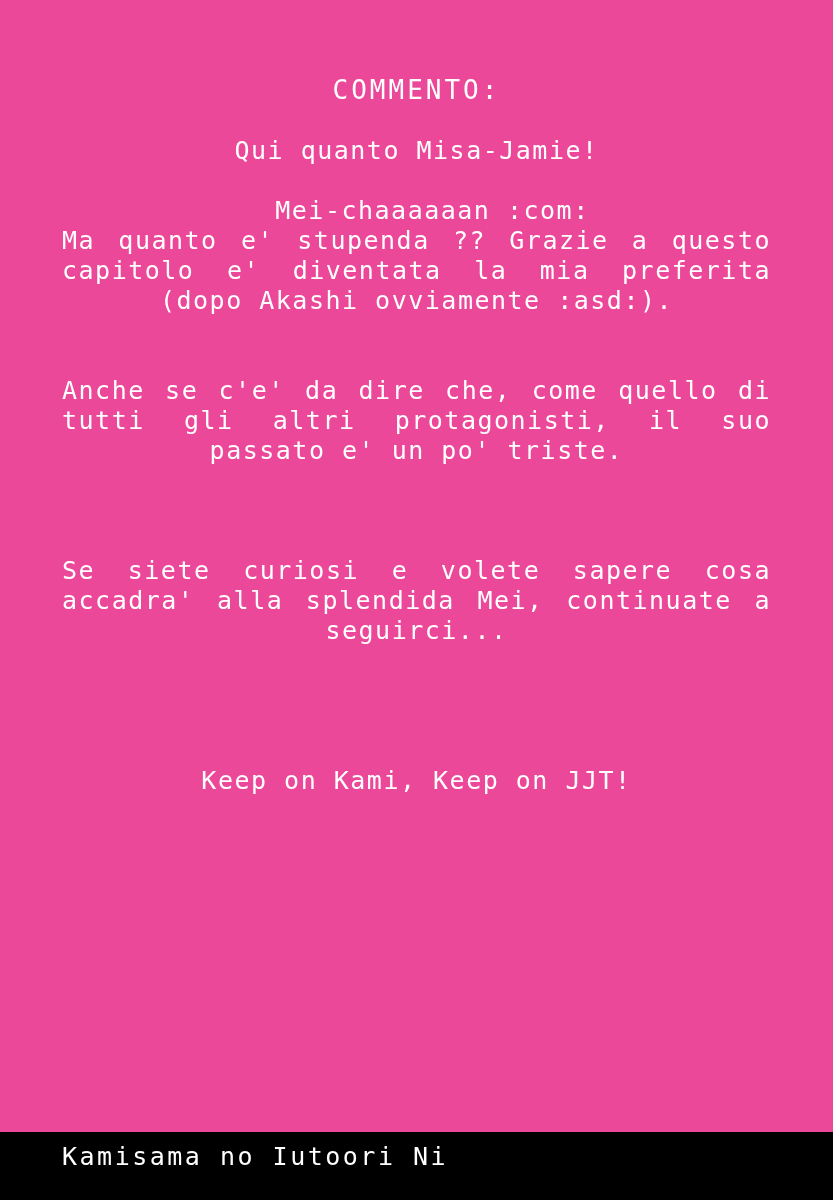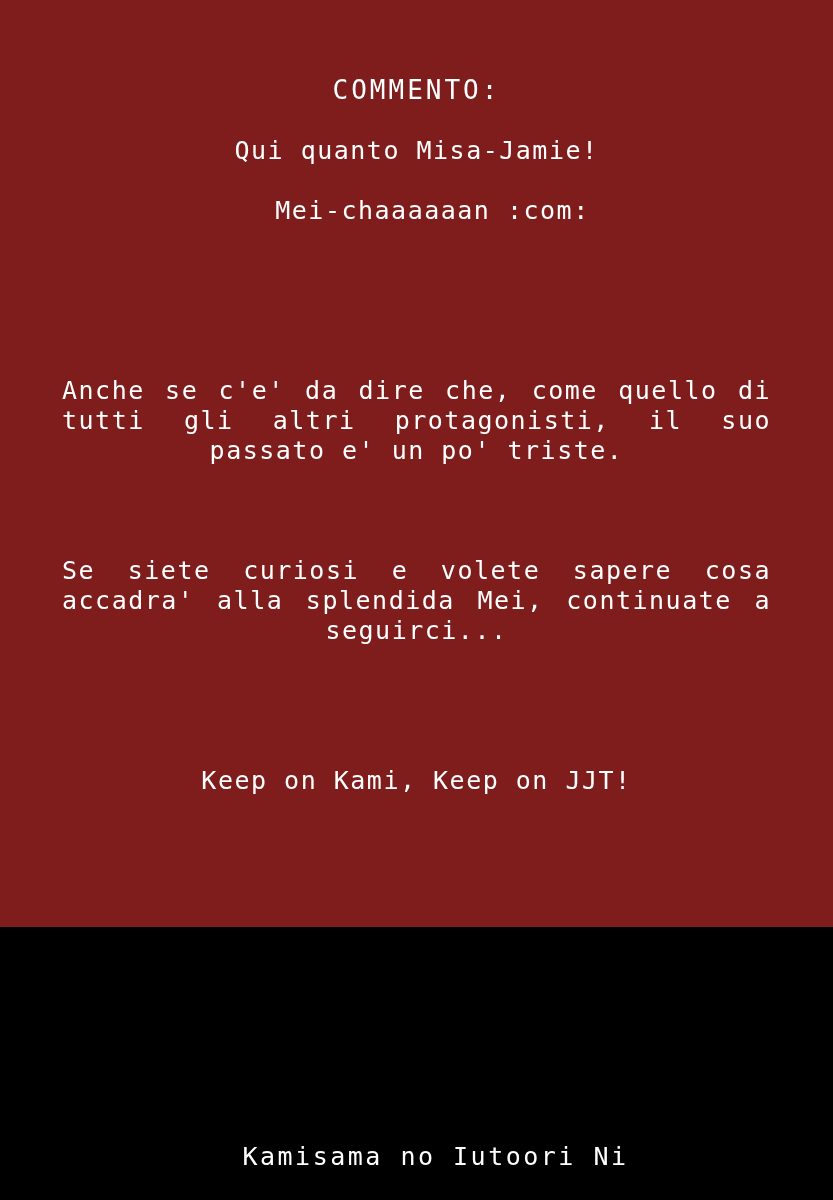--- a/index.html
+++ b/index.html
@@ -10,22 +10,22 @@
   body {
     width: 833px;
     height: 1200px;
     overflow: hidden;
     font-family: "DejaVu Sans Mono", monospace;
     color: #ffffff;
   }
   .page {
     position: relative;
     width: 833px;
-    height: 927px;
-    background: #7f1d1d;
+    height: 1132px;
+    background: #ec4899;
   }
   .block {
     position: absolute;
     left: 0;
     width: 833px;
     box-sizing: border-box;
     padding: 0 62px;
   }
   .line {
     font-size: 25px;
@@ -48,21 +48,21 @@
   }
   #comment-title { top: 74px; }
   #greeting { top: 136px; }
   #mei-chan { top: 196px; margin-left: 16px; }
   #para-1 { top: 226px; }
   #para-2 { top: 376px; }
   #para-3 { top: 556px; }
   #keepon { top: 766px; }
   #footer {
     top: 1142px;
-    text-align: center;
+    text-align: left;
     padding-right: 24px;
   }
   #footer .line {
     font-size: 25px;
     letter-spacing: 2.5px;
   }
 </style>
 </head>
 <body>
 
@@ -73,20 +73,23 @@
   </div>
 
   <div class="block" id="greeting">
     <div class="line center">Qui quanto Misa-Jamie!</div>
   </div>
 
   <div class="block" id="mei-chan">
     <div class="line center">Mei-chaaaaaan :com:</div>
   </div>
 
+  <div class="block" id="para-1">
+    <div class="line justify">Ma quanto e' stupenda ?? Grazie a questo capitolo e' diventata la mia preferita (dopo Akashi ovviamente :asd:).</div>
+  </div>
 
   <div class="block" id="para-2">
     <div class="line justify">Anche se c'e' da dire che, come quello di tutti gli altri protagonisti, il suo passato e' un po' triste.</div>
   </div>
 
   <div class="block" id="keepon">
     <div class="line center">Keep on Kami, Keep on JJT!</div>
   </div>
 
   <div class="block" id="para-3">

